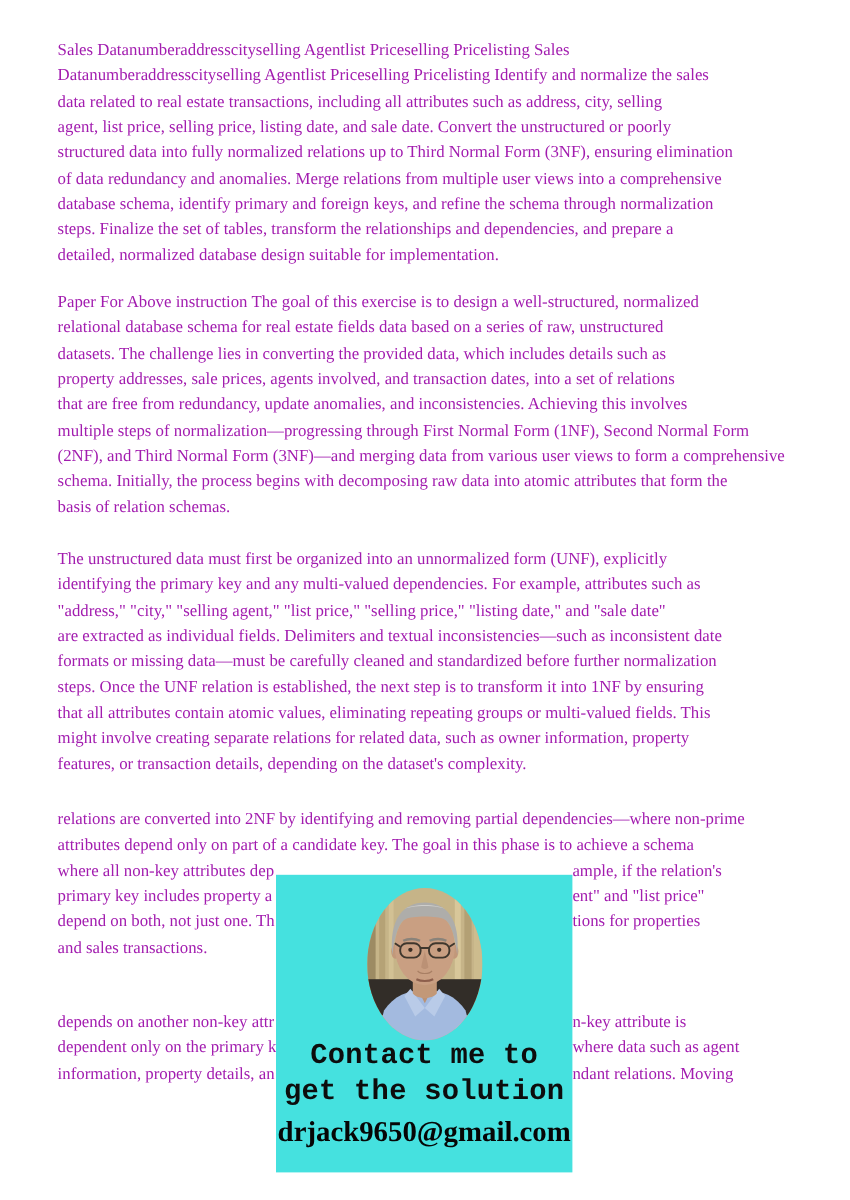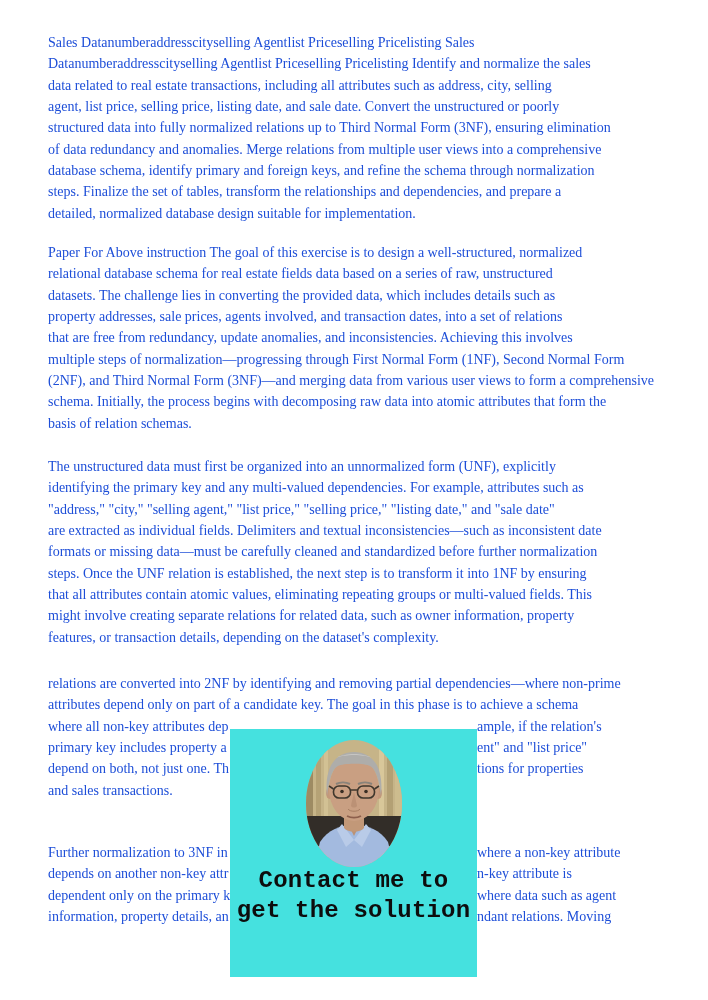--- a/index.html
+++ b/index.html
@@ -12,21 +12,21 @@
     width: 708px;
     height: 1000px;
     background: #ffffff;
     overflow: hidden;
   }
   .doc-text {
     position: absolute;
     left: 0; top: 0; right: 0; bottom: 0;
     font-family: "Liberation Serif", "DejaVu Serif", serif;
     font-size: 14px;
-    color: #1d4ed8;
+    color: #a21caf;
   }
   .paragraph {
     position: absolute;
     left: 48px;
     width: 612px;
     line-height: 21.33px;
   }
   .line {
     position: relative;
     height: 21.33px;
@@ -121,21 +121,20 @@
       </div>
       <div class="paragraph" style="top: 673px;">
         <div class="line">relations are converted into 2NF by identifying and removing partial dependencies—where non-prime</div>
         <div class="line">attributes depend only on part of a candidate key. The goal in this phase is to achieve a schema</div>
         <div class="line"><span class="frag-left">where all non-key attributes dep</span><span class="frag-right">ample, if the relation's</span></div>
         <div class="line"><span class="frag-left">primary key includes property a</span><span class="frag-right">ent" and "list price"</span></div>
         <div class="line"><span class="frag-left">depend on both, not just one. Th</span><span class="frag-right">tions for properties</span></div>
         <div class="line">and sales transactions.</div>
       </div>
       <div class="paragraph" style="top: 842px;">
-        <div class="line"><span class="frag-left">Further normalization to 3NF in</span><span class="frag-right">where a non-key attribute</span></div>
         <div class="line"><span class="frag-left">depends on another non-key attr</span><span class="frag-right">n-key attribute is</span></div>
         <div class="line"><span class="frag-left">dependent only on the primary k</span><span class="frag-right">where data such as agent</span></div>
         <div class="line"><span class="frag-left">information, property details, an</span><span class="frag-right">ndant relations. Moving</span></div>
       </div>
     </div>
 
   <div class="contact-card" style="background: rgb(69, 225, 223);">
     <div class="photo-oval">
       <svg width="96" height="127" viewBox="0 0 96 127" xmlns="http://www.w3.org/2000/svg">
         <defs>
@@ -176,15 +175,16 @@
           <path d="M48 52 C47 58 45.5 62 45 66 C46.5 68 49.5 68 51 66 C50.5 62 49 58 48 52" fill="#bb9175"></path>
           <path d="M42 69 C44 72 52 72 54 69" stroke="#a87f64" stroke-width="1" fill="none"></path>
           <path d="M41 76 C45 78 51 78 55 76" stroke="#8d5f4c" stroke-width="1.8" fill="none"></path>
         </g>
       </svg>
     </div>
     <div class="contact-message" style="color: rgb(13, 13, 13);">
       <div>Contact me to</div>
       <div>get the solution</div>
     </div>
+    <div class="contact-email">drjack9650@gmail.com</div>
   </div>
 
 </div>
 
 </body></html>

